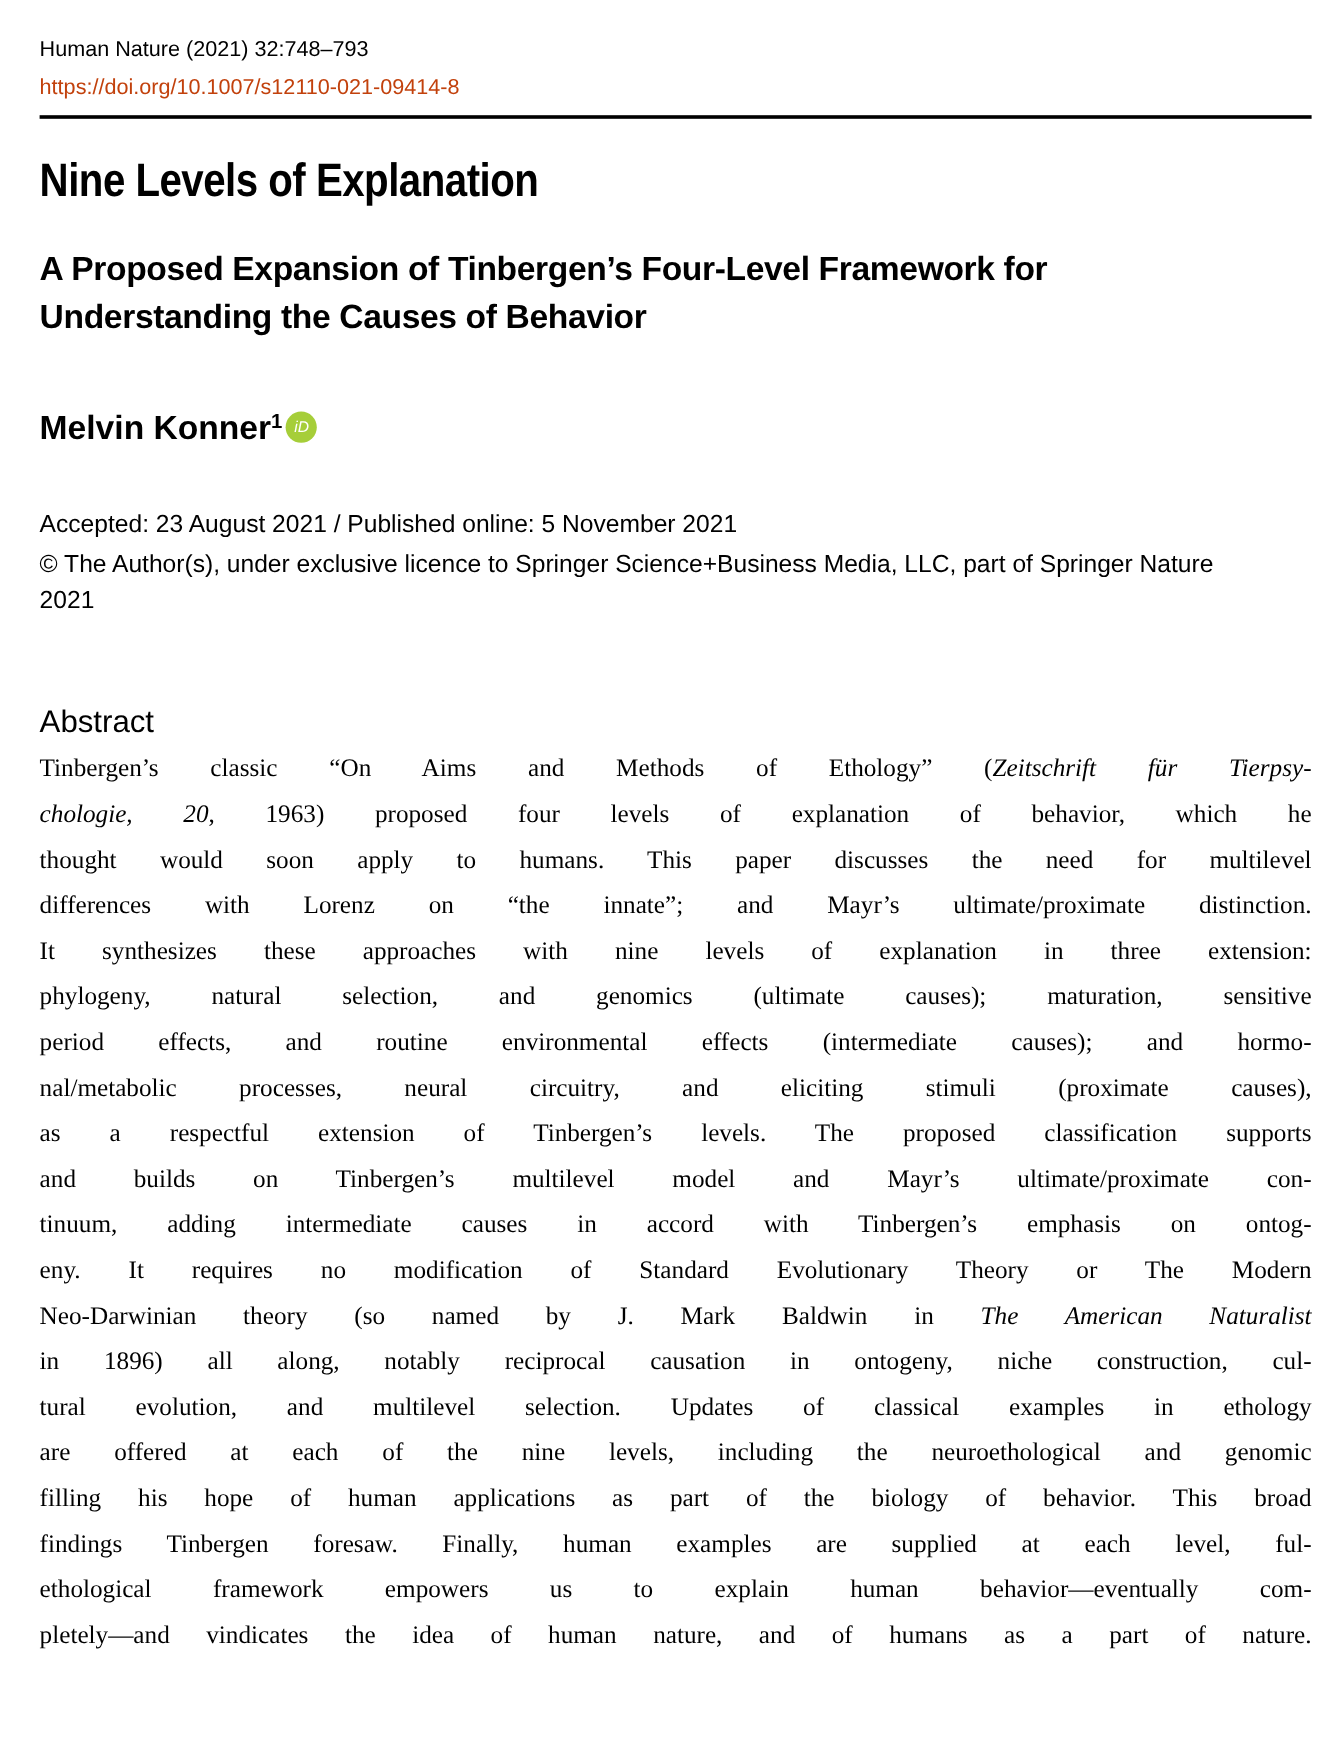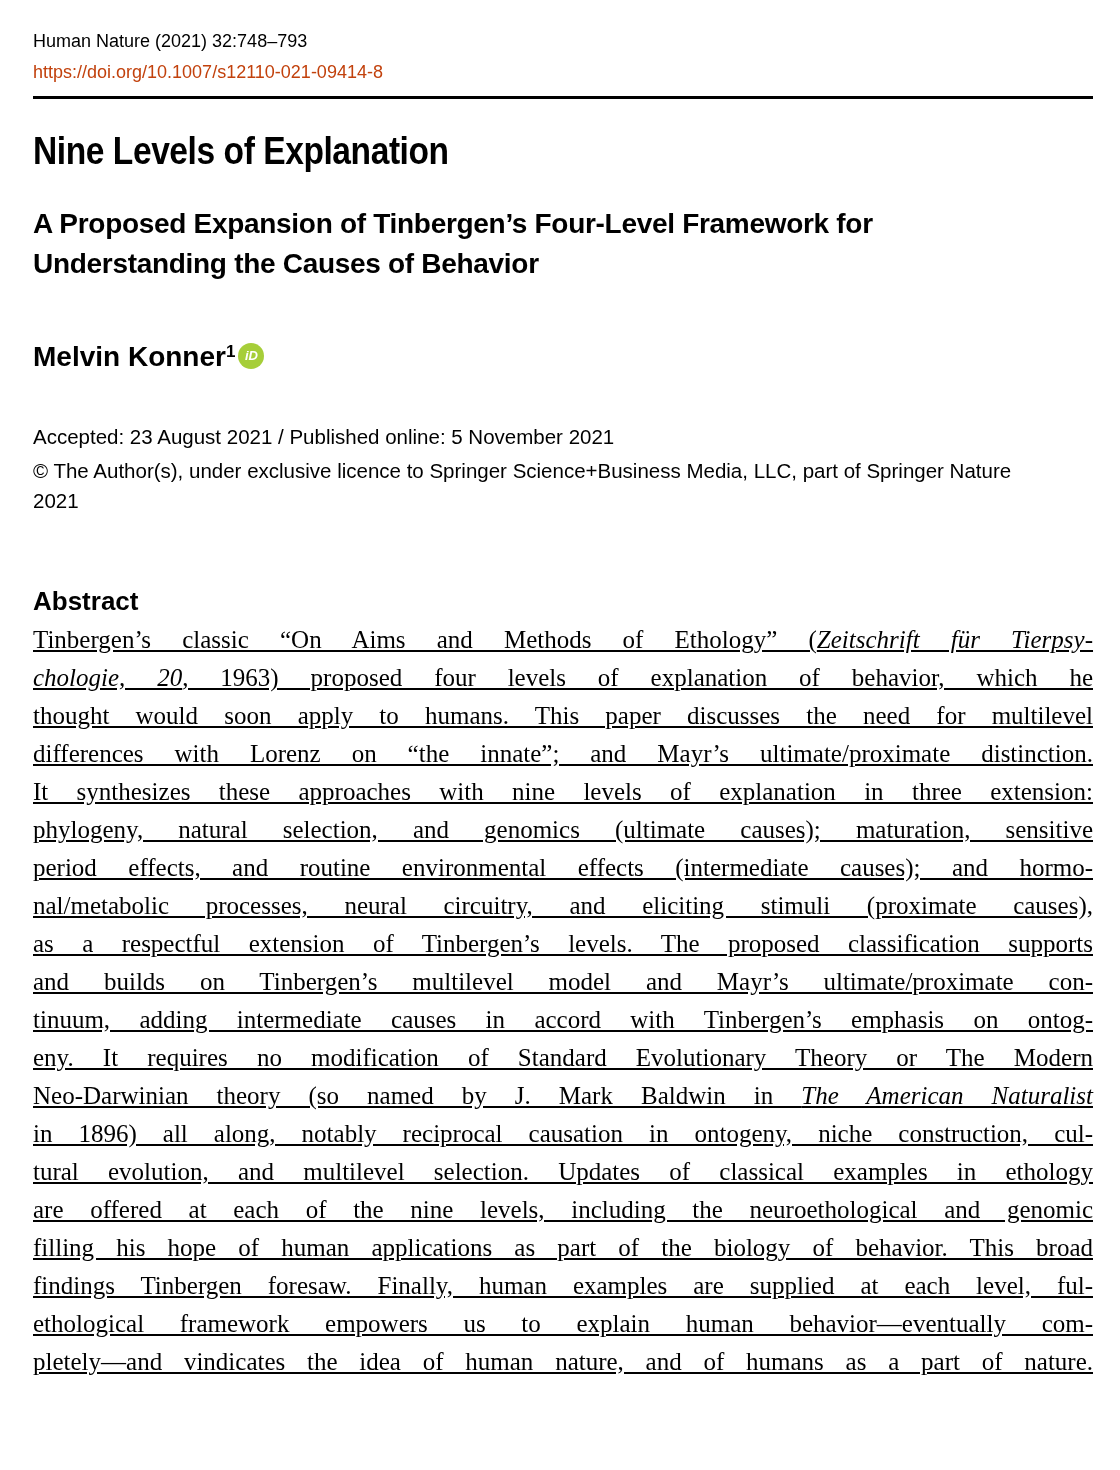--- a/index.html
+++ b/index.html
@@ -55,21 +55,21 @@
     vertical-align: 9px;
     font-weight: bold;
   }
   .orcid {
     display: inline-block;
     width: 26px; height: 26px;
     border-radius: 50%;
     background: #A6CE39;
     color: #fff;
     font-size: 13px;
-    font-weight: bold;
+    font-weight: normal;
     line-height: 26px;
     text-align: center;
     vertical-align: 6px;
     margin-left: 3px;
     font-style: italic;
     cursor: pointer;
   }
 
   
   .dates {
@@ -83,27 +83,26 @@
     font-size: 20.5px;
     line-height: 30px;
   }
   .copyright > div { white-space: nowrap; }
 
   
   .abstract-heading {
     margin-top: 70px;
     font-size: 26px;
     line-height: 30px;
-    font-weight: bold;
+    font-weight: normal;
   }
   .abstract-body {
     margin-top: 5px;
     font-family: "Liberation Serif", serif;
-    font-size: 25px;
-    text-decoration: underline;
+    font-size: 21px;
   }
   .abs-line {
     line-height: 38px;
     text-align: justify;
     text-align-last: justify;
     white-space: normal;
   }
   .abs-line .it { font-style: italic; }
 </style>
 </head>

